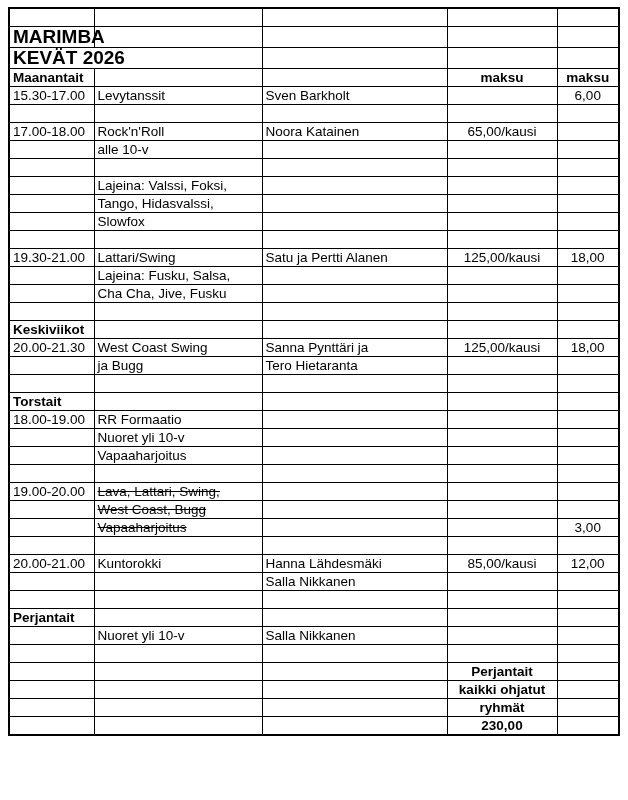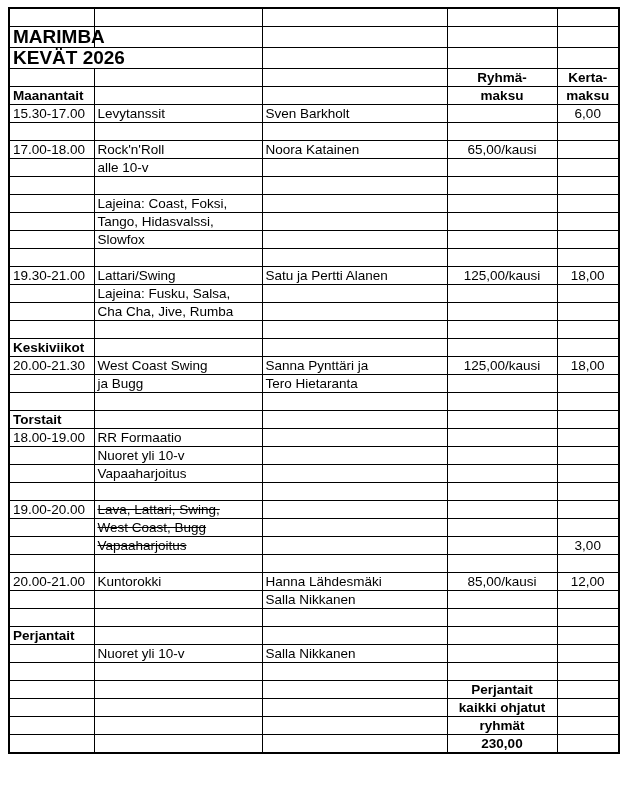--- a/index.html
+++ b/index.html
@@ -73,27 +73,20 @@
           <td class="num"></td>
           <td class="num"></td>
         </tr>
         <tr class="title">
           <td colspan="2" class="txt b">KEVÄT 2026</td>
           <td class="txt"></td>
           <td class="num"></td>
           <td class="num"></td>
         </tr>
         <tr>
-          <td class="txt"></td>
-          <td class="txt"></td>
-          <td class="txt"></td>
-          <td class="num b">Ryhmä-</td>
-          <td class="num b">Kerta-</td>
-        </tr>
-        <tr>
           <td class="txt b">Maanantait</td>
           <td class="txt"></td>
           <td class="txt"></td>
           <td class="num b">maksu</td>
           <td class="num b">maksu</td>
         </tr>
         <tr>
           <td class="txt">15.30-17.00</td>
           <td class="txt">Levytanssit</td>
           <td class="txt">Sven Barkholt</td>
@@ -123,21 +116,21 @@
         </tr>
         <tr>
           <td class="txt"></td>
           <td class="txt"></td>
           <td class="txt"></td>
           <td class="num"></td>
           <td class="num"></td>
         </tr>
         <tr>
           <td class="txt"></td>
-          <td class="txt">Lajeina: Coast, Foksi,</td>
+          <td class="txt">Lajeina: Valssi, Foksi,</td>
           <td class="txt"></td>
           <td class="num"></td>
           <td class="num"></td>
         </tr>
         <tr>
           <td class="txt"></td>
           <td class="txt">Tango, Hidasvalssi,</td>
           <td class="txt"></td>
           <td class="num"></td>
           <td class="num"></td>
@@ -165,21 +158,21 @@
         </tr>
         <tr>
           <td class="txt"></td>
           <td class="txt">Lajeina: Fusku, Salsa,</td>
           <td class="txt"></td>
           <td class="num"></td>
           <td class="num"></td>
         </tr>
         <tr>
           <td class="txt"></td>
-          <td class="txt">Cha Cha, Jive, Rumba</td>
+          <td class="txt">Cha Cha, Jive, Fusku</td>
           <td class="txt"></td>
           <td class="num"></td>
           <td class="num"></td>
         </tr>
         <tr>
           <td class="txt"></td>
           <td class="txt"></td>
           <td class="txt"></td>
           <td class="num"></td>
           <td class="num"></td>

